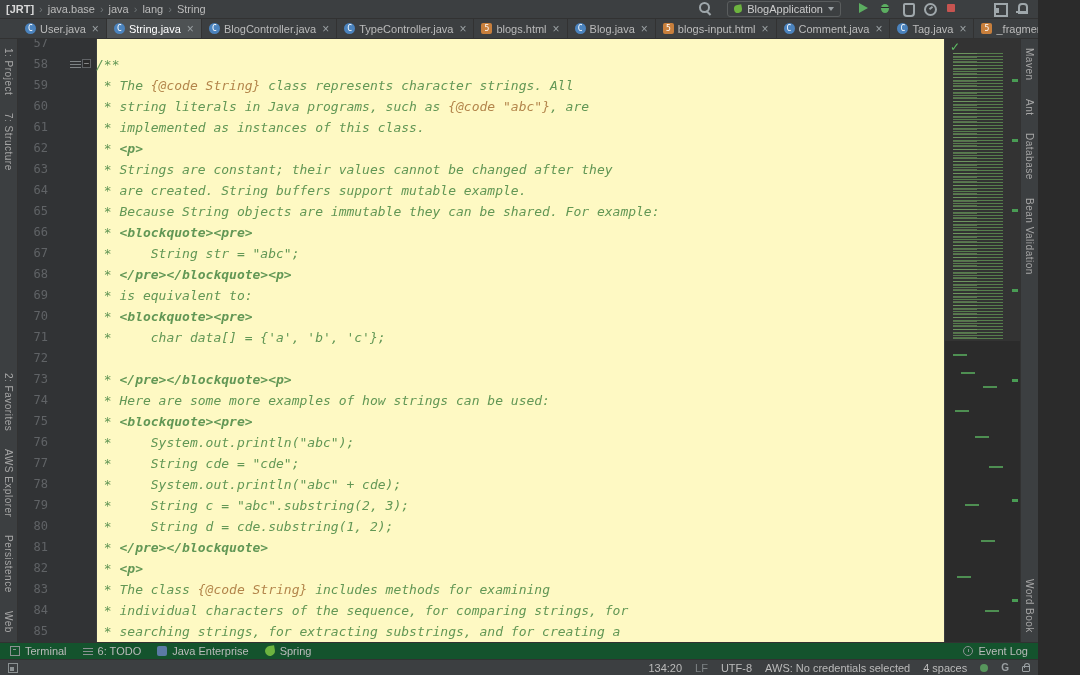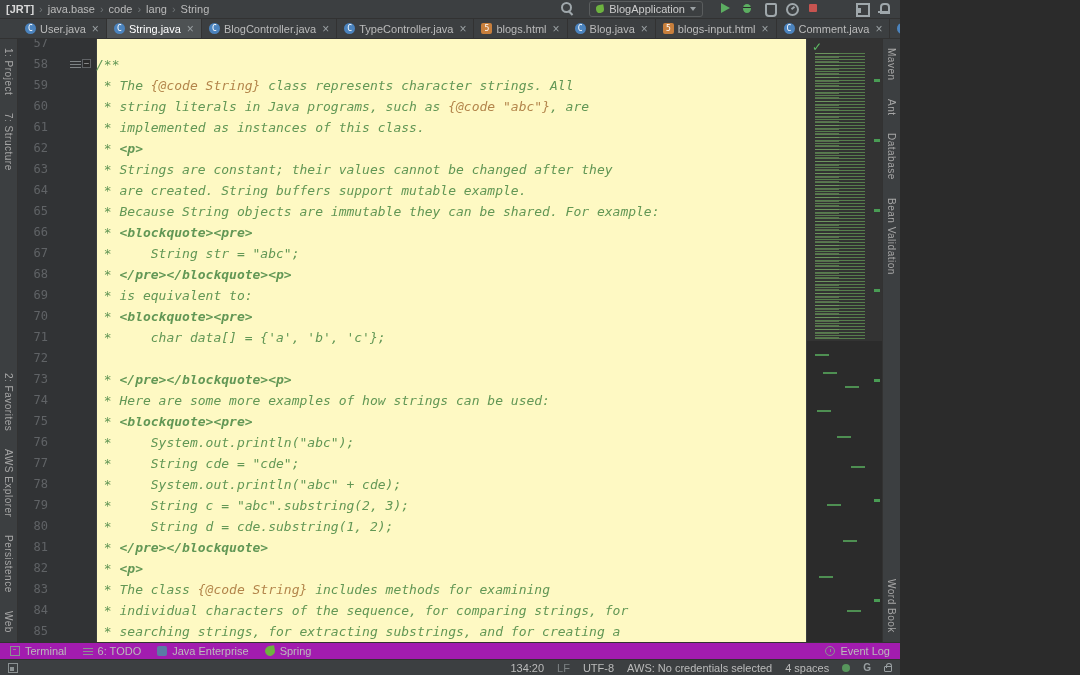--- a/index.html
+++ b/index.html
@@ -1,18 +1,18 @@
 <!DOCTYPE html>
 <html><head>
 <meta charset="utf-8">
 <style>
   *{box-sizing:border-box;margin:0;padding:0}
   html,body{width:1080px;height:675px;overflow:hidden}
   body{background:#2b2b2b;font-family:"Liberation Sans",sans-serif;color:#bbbbbb;-webkit-font-smoothing:antialiased}
-  .app{width:900px;height:675px;display:flex;flex-direction:column;background:#3c3f41}
+  .app{width:1038px;height:675px;display:flex;flex-direction:column;background:#3c3f41}
 
   
   .topbar{flex:0 0 19px;display:flex;align-items:center;padding:0 6px;background:#3c3f41;font-size:11px;border-bottom:1px solid #323232}
   .breadcrumbs{display:flex;align-items:center;gap:5px;white-space:nowrap}
   .bc-item{color:#bbbbbb;cursor:pointer}
   .bc-item.bc-root{font-weight:bold;color:#d8d8d8}
   .bc-sep{color:#6f7577;font-size:11px}
   .top-spacer{flex:1}
   .run-toolbar{display:flex;align-items:center}
   .run-combo{display:flex;align-items:center;gap:5px;border:1px solid #5a5d5e;border-radius:3px;padding:0 6px;height:16px;color:#cccccc;margin:0 11px;cursor:pointer}
@@ -71,21 +71,21 @@
   .mm-a{position:absolute;left:8px;top:14px;width:50px;height:288px;background:repeating-linear-gradient(to bottom,rgba(98,151,85,.75) 0 1px,transparent 1px 3px)}
   .mm-b{position:absolute;left:8px;top:14px;width:24px;height:288px;background:repeating-linear-gradient(to bottom,rgba(130,170,110,.5) 0 1px,transparent 1px 4px)}
   .mm-sparse{position:absolute;left:8px;top:315px;width:14px;height:2px;background:#4e8f52;
     box-shadow:8px 18px 0 #4e8f52,30px 32px 0 #4e8f52,2px 56px 0 #4e8f52,22px 82px 0 #4e8f52,
     36px 112px 0 #4e8f52,12px 150px 0 #4e8f52,28px 186px 0 #4e8f52,4px 222px 0 #4e8f52,
     32px 256px 0 #4e8f52,16px 292px 0 #4e8f52}
   .mm-ticks{position:absolute;right:2px;top:40px;width:6px;height:3px;background:#499C54;
     box-shadow:0 60px 0 #499C54,0 130px 0 #499C54,0 210px 0 #499C54,0 300px 0 #499C54,0 420px 0 #499C54,0 520px 0 #499C54}
 
   
-  .toolwin-bar{flex:0 0 17px;background:#a21caf;border-top:1px solid #323232;display:flex;align-items:center;font-size:11px;color:#bbbbbb;padding:0 10px;gap:16px}
+  .toolwin-bar{flex:0 0 17px;background:#14532d;border-top:1px solid #323232;display:flex;align-items:center;font-size:11px;color:#bbbbbb;padding:0 10px;gap:16px}
   .tw-item{display:flex;align-items:center;gap:5px;cursor:pointer;white-space:nowrap}
   .tw-ic{width:10px;height:10px;display:inline-block;position:relative}
   .tw-terminal-icon{border:1px solid #8b9192}
   .tw-terminal-icon::before{content:"";position:absolute;left:2px;top:2px;width:3px;height:1px;background:#8b9192}
   .tw-todo-icon{background:repeating-linear-gradient(to bottom,#8b9192 0 1px,transparent 1px 3px);width:10px;height:8px;margin-top:1px}
   .tw-javaee-icon{background:#5B7AA5;border-radius:2px}
   .tw-spring-icon{background:#6DB33F;border-radius:50% 0 50% 50%;transform:rotate(-10deg)}
   .tw-eventlog-icon{border:1px solid #8b9192;border-radius:50%}
   .tw-eventlog-icon::before{content:"";position:absolute;left:4px;top:2px;width:1px;height:3px;background:#8b9192}
   .tw-spacer{flex:1}
@@ -106,21 +106,21 @@
 <body>
 
 <div class="app">
 
   <div class="topbar">
     <div class="breadcrumbs">
         <span class="bc-item bc-root">[JRT]</span>
         <span class="bc-sep">›</span>
         <span class="bc-item">java.base</span>
         <span class="bc-sep">›</span>
-        <span class="bc-item">code</span>
+        <span class="bc-item">java</span>
         <span class="bc-sep">›</span>
         <span class="bc-item">lang</span>
         <span class="bc-sep">›</span>
         <span class="bc-item">String</span>
       </div>
     <div class="top-spacer"></div>
     <div class="run-toolbar">
       <span><span class="tb-icon icon-search"></span></span>
       <div class="run-combo">
         <span class="leaf"></span>

